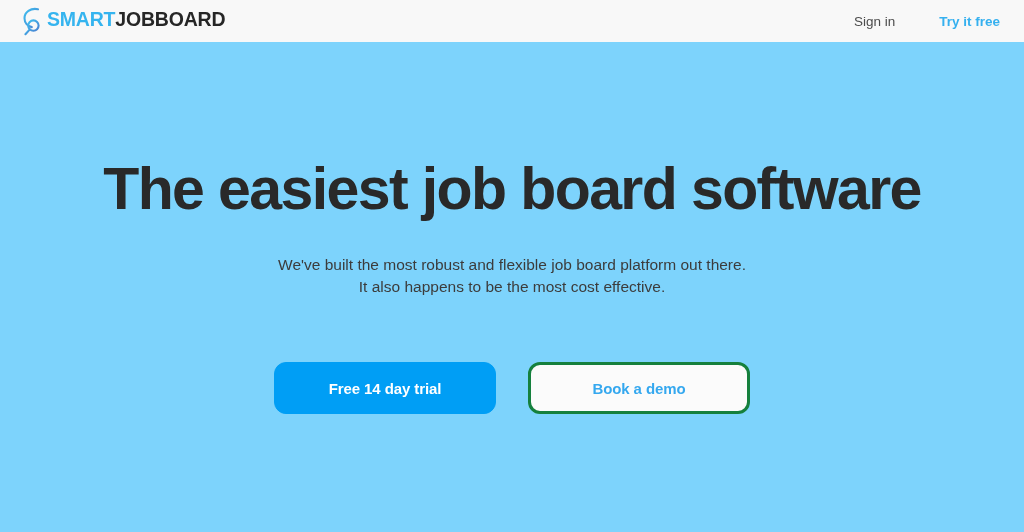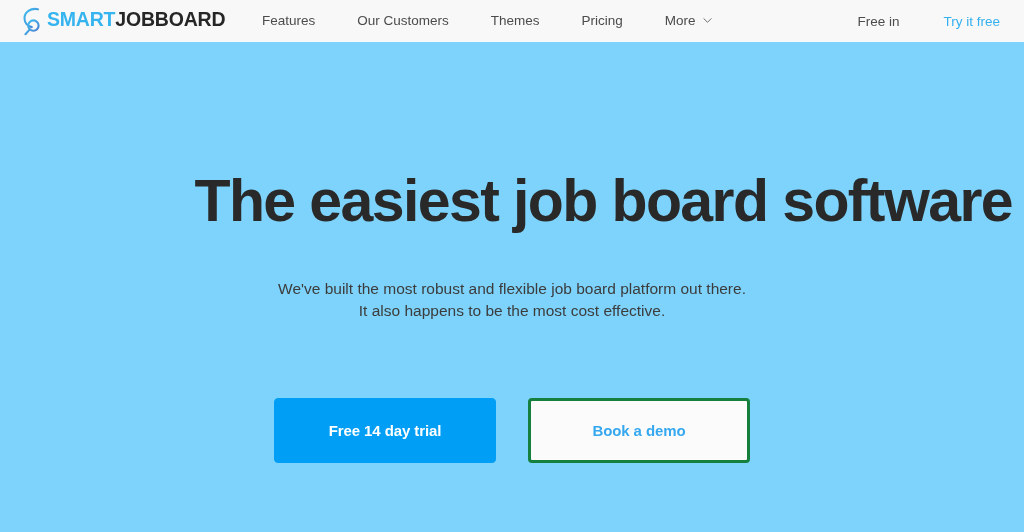--- a/index.html
+++ b/index.html
@@ -106,72 +106,72 @@
     color: #4c4c4c;
     font-size: 13.5px;
     text-decoration: none;
     margin-right: 44px;
     white-space: nowrap;
     cursor: pointer;
   }
   .tryfree-link {
     color: #35b0ef;
     font-size: 13.5px;
-    font-weight: 400;
+    font-weight: 700;
     text-decoration: none;
     white-space: nowrap;
     cursor: pointer;
   }
 
   
   .hero {
     position: absolute;
     top: 42px;
     left: 0;
     width: 1024px;
     text-align: center;
   }
 
   .hero-title {
-    margin: 12px;
+    margin: 0;
     padding-top: 114px;
     color: #292929;
     font-family: "Liberation Sans", sans-serif;
     font-weight: 700;
     font-size: 59px;
     line-height: 66px;
     letter-spacing: -1.6px;
-    text-align: right;
+    text-align: center;
   }
   .hero-title .l2 { display: block; }
 
   .hero-sub {
-    margin: 12px;
+    margin: 0;
     padding-top: 32px;
     color: #3c3c3c;
     font-size: 15.5px;
     line-height: 22px;
     font-weight: 400;
     text-align: center;
   }
   .hero-sub .s2 { display: block; }
 
   .hero-ctas {
     padding-top: 64px;
     display: flex;
     justify-content: center;
     align-items: flex-start;
     gap: 32px;
   }
 
   .btn {
     box-sizing: border-box;
     width: 222px;
-    height: 65px;
-    border-radius: 4px;
+    height: 52px;
+    border-radius: 12px;
     display: flex;
     align-items: center;
     justify-content: center;
     font-size: 15px;
     font-weight: 700;
     letter-spacing: -0.1px;
     cursor: pointer;
     text-decoration: none;
     border: 1px solid transparent;
     font-family: "Liberation Sans", sans-serif;
@@ -206,45 +206,23 @@
           <path d="M20 5.2 C12.5 3.6 6.5 8.2 6.5 14.2 C6.5 18.6 9.6 22.2 13.8 23.1" fill="none" stroke="url(#lg)" stroke-width="2.1" stroke-linecap="round"></path>
           <circle cx="15.4" cy="21.6" r="5.2" fill="none" stroke="url(#lg)" stroke-width="2.1"></circle>
           <path d="M11.6 25.6 L7.4 30.2" fill="none" stroke="url(#lg)" stroke-width="2.1" stroke-linecap="round"></path>
         </svg>
       </span>
       <span class="brand-word">
         <span class="w-smart">SMART</span><span class="w-jobboard">JOBBOARD</span>
       </span>
     </a>
 
-    <nav class="main-nav">
-      <a class="nav-link" href="#">
-          <span>Features</span>
-        </a>
-      <a class="nav-link" href="#">
-          <span>Our Customers</span>
-        </a>
-      <a class="nav-link" href="#">
-          <span>Themes</span>
-        </a>
-      <a class="nav-link" href="#">
-          <span>Pricing</span>
-        </a>
-      <a class="nav-link" href="#">
-        <span>More</span>
-        <span class="chev">
-          <svg viewBox="0 0 10 10" width="9" height="9" xmlns="http://www.w3.org/2000/svg">
-            <path d="M1 3 L5 7 L9 3" fill="none" stroke="#6a6a6a" stroke-width="1.1" stroke-linecap="round" stroke-linejoin="round"></path>
-          </svg>
-        </span>
-      </a>
-    </nav>
 
     <div class="header-actions">
-      <a class="signin-link" href="#">Free in</a>
+      <a class="signin-link" href="#">Sign in</a>
       <a class="tryfree-link" href="#">Try it free</a>
     </div>
 
   </header>
 
   <section class="hero">
 
     <h1 class="hero-title">
       <span class="l1">The easiest job board software</span>
     </h1>

